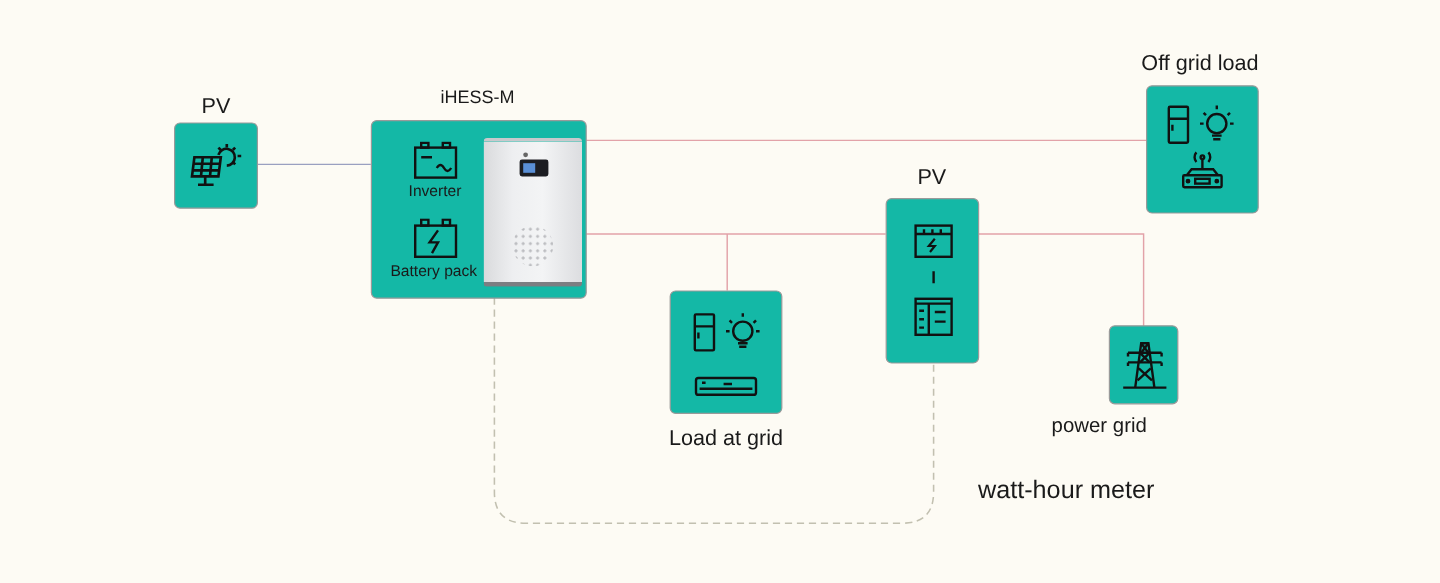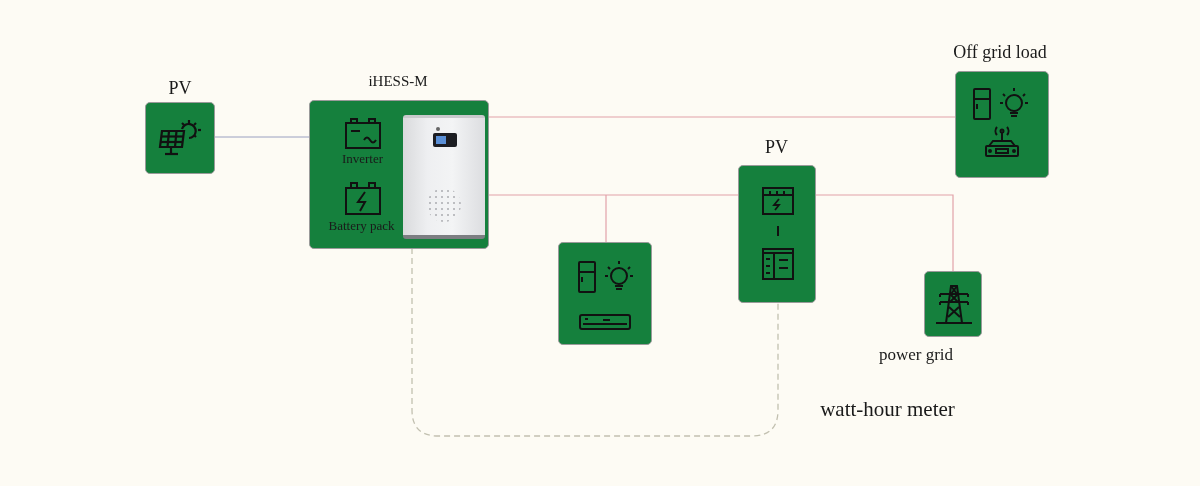--- a/index.html
+++ b/index.html
@@ -1,18 +1,18 @@
 <!DOCTYPE html>
 <html><head>
 <meta charset="utf-8">
 <style>
   html,body{margin:0;padding:0;}
   body{width:1200px;height:486px;background:#fdfbf4;position:relative;overflow:hidden;font-family:"Liberation Sans","DejaVu Sans",sans-serif;color:#1a1a1a;}
-  .lbl{position:absolute;font-size:17px;color:#1a1a1a;text-align:center;white-space:nowrap;font-family:Liberation Serif, serif;}
-  .box{position:absolute;border:1.3px solid #9a9a9a;border-radius:5px;background:#15803d;box-sizing:border-box;}
+  .lbl{position:absolute;font-size:17px;color:#1a1a1a;text-align:center;white-space:nowrap;}
+  .box{position:absolute;border:1.3px solid #9a9a9a;border-radius:5px;background:#14b8a6;box-sizing:border-box;}
   svg.wires{position:absolute;left:0;top:0;}
   .ic{position:absolute;}
   .small{font-size:13px;}
 </style>
 </head>
 <body>
 
 <svg class="wires" width="1200" height="486">
   <line x1="214" y1="137" x2="309" y2="137" stroke="#9aa0c0" stroke-width="1"></line>
   <line x1="488" y1="117" x2="955" y2="117" stroke="#e2a2a8" stroke-width="1.2"></line>
@@ -156,20 +156,21 @@
       <g>
           <rect x="3" y="56" width="50" height="14" rx="2"></rect>
           <line x1="6" y1="65" x2="50" y2="65"></line>
           <line x1="26" y1="61" x2="33" y2="61"></line>
           <line x1="8" y1="60" x2="11" y2="60"></line>
         </g>
     </g>
   </svg>
 </div>
 <div class="lbl" style="left:520px;top:354px;width:170px;font-size:18px;line-height:22px;">
+  <div>Load at grid</div>
 </div>
 
 <div class="box" style="left:924px;top:271px;width:58px;height:66px;">
   <svg class="ic" style="left:9px;top:11px" width="40" height="44" viewBox="0 0 40 44">
     <g stroke="#111" stroke-width="2" fill="none">
       <line x1="2" y1="40" x2="38" y2="40"></line>
       <polyline points="12,40 17,3 23,3 28,40"></polyline>
       <line x1="6" y1="11" x2="34" y2="11"></line>
         <line x1="6" y1="19" x2="34" y2="19"></line>
       <line x1="6" y1="11" x2="6" y2="14"></line>

